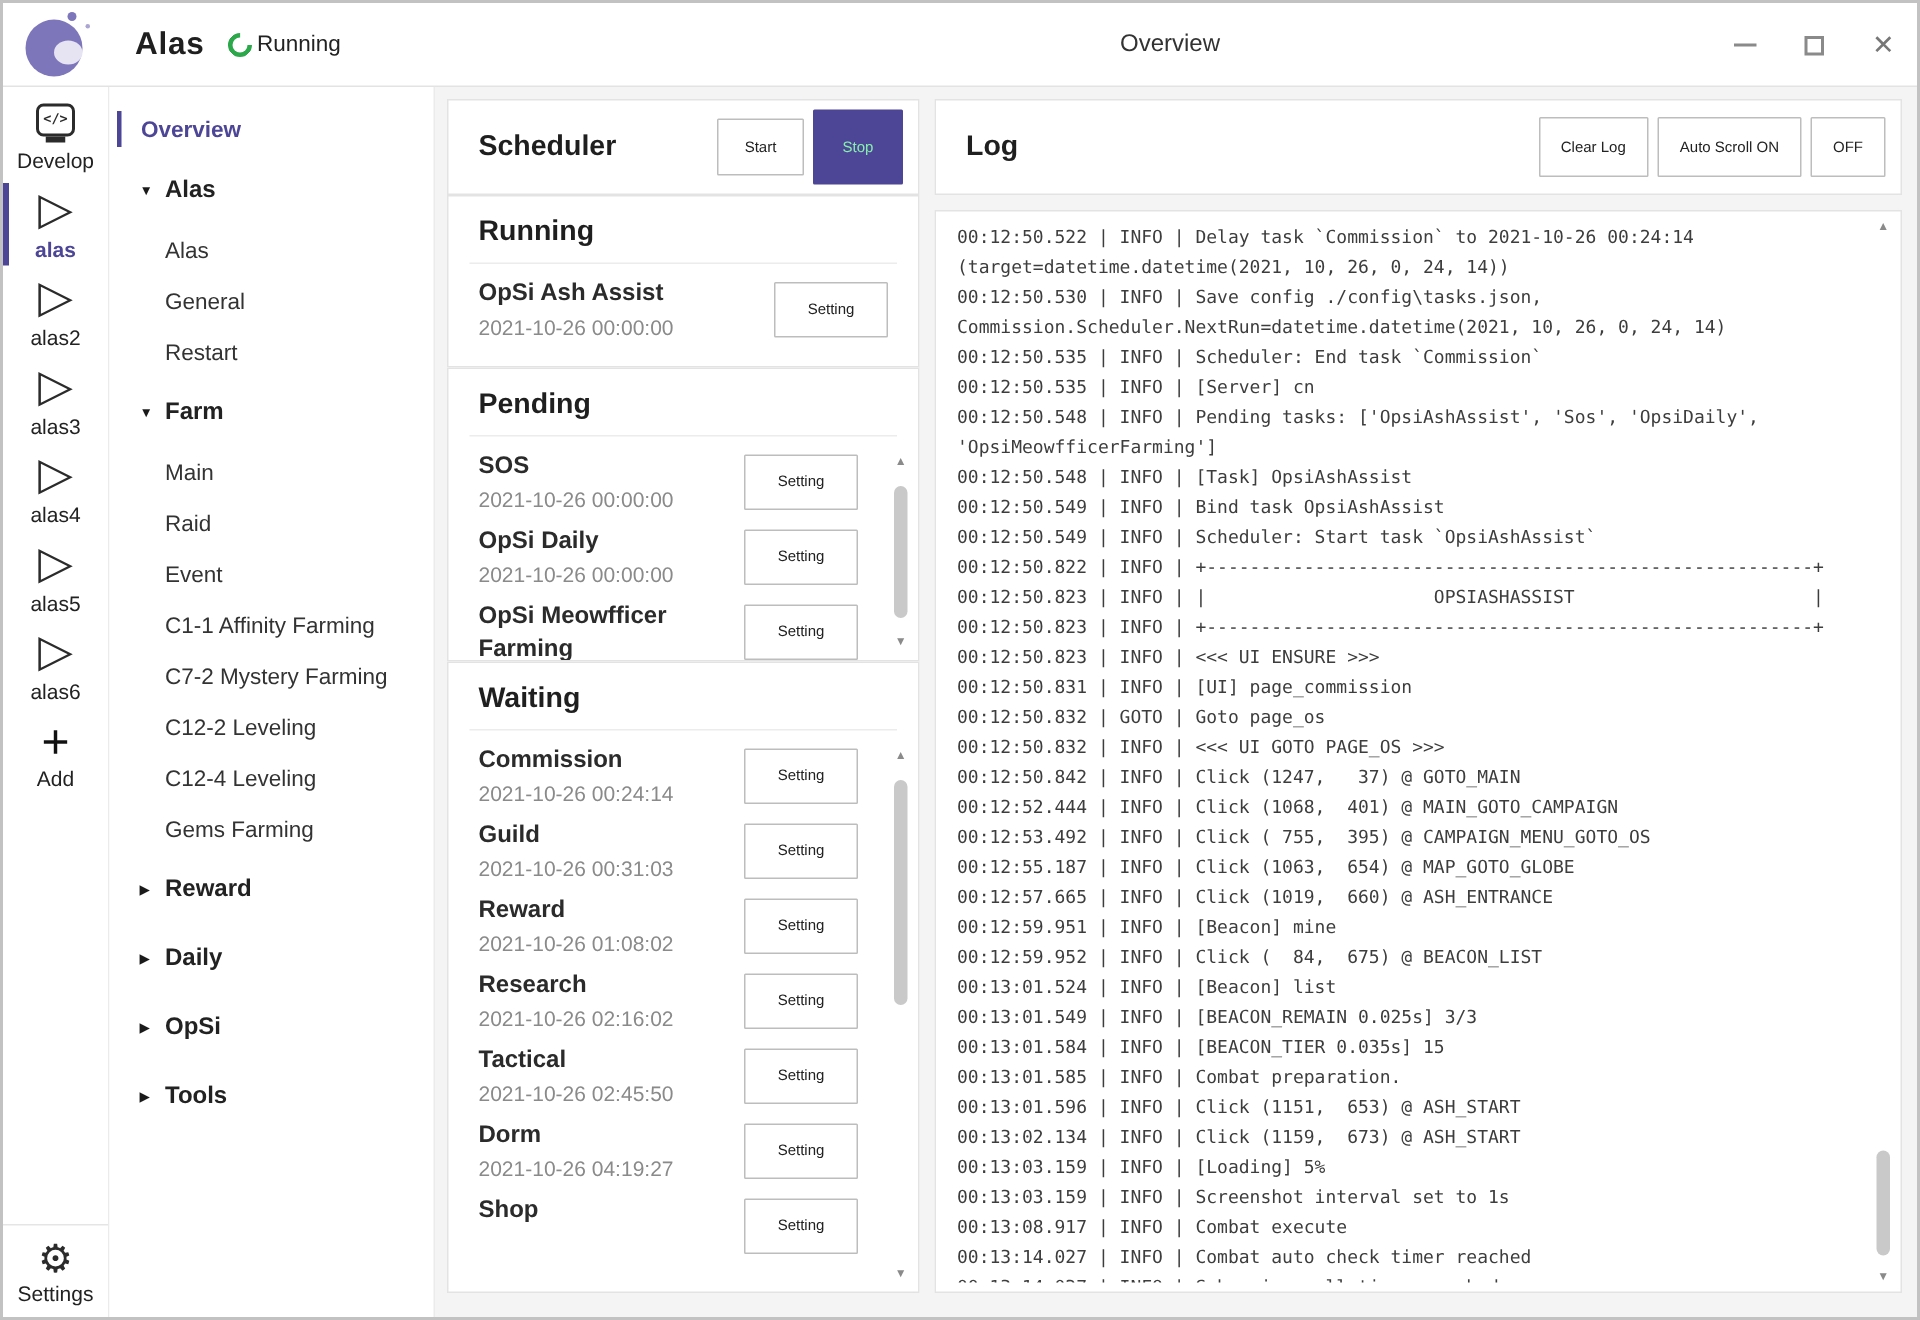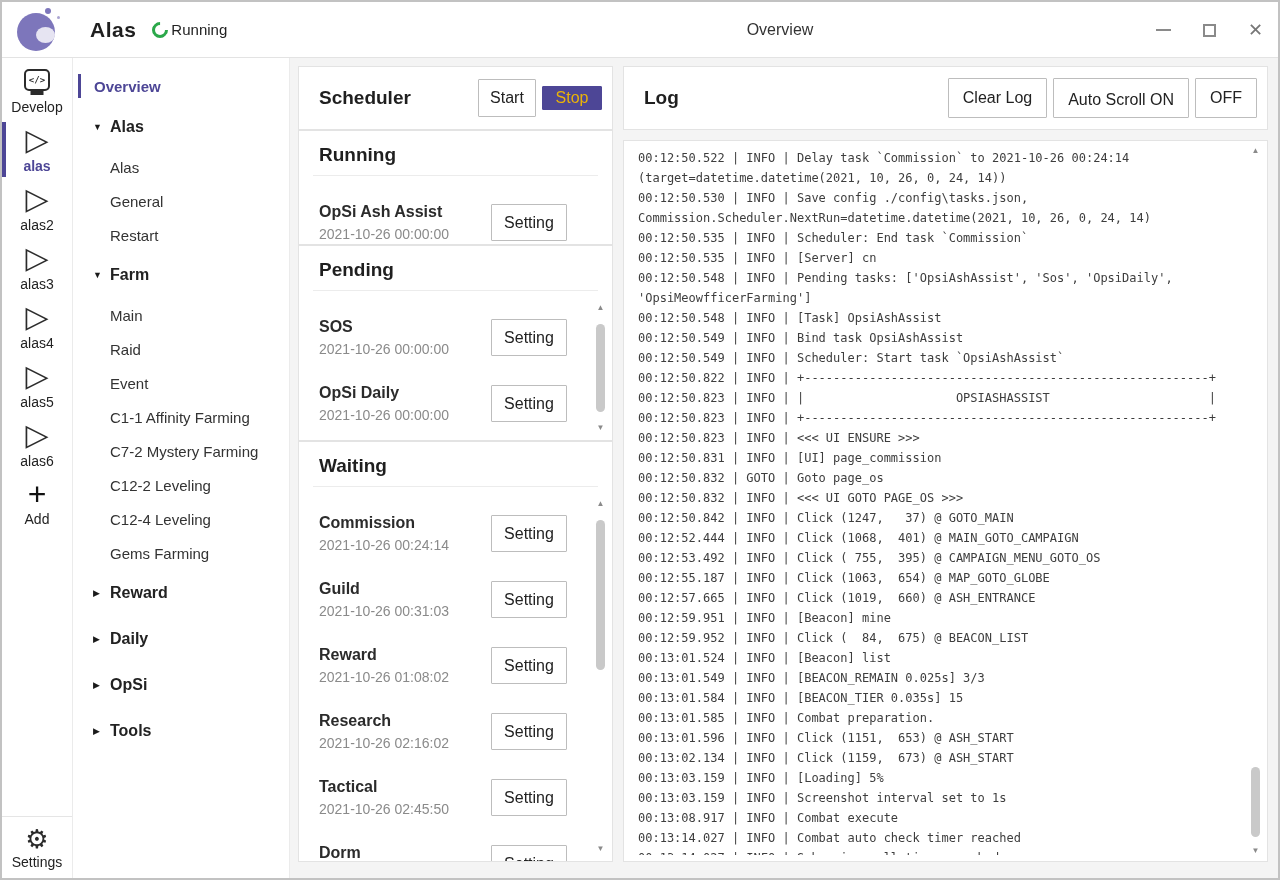--- a/index.html
+++ b/index.html
@@ -75,34 +75,34 @@
   
   .content { flex:1; background:#f4f4f4; padding:8px 10px 16px 8px; display:flex; gap:10px; min-width:0; }
   .col-left { flex:0 0 315px; display:flex; flex-direction:column; }
   .col-right { flex:1; display:flex; flex-direction:column; gap:10px; min-width:0; }
   .card { background:#fff; border:1px solid #e3e3e3; }
 
   .bar-card { height:64px; flex:0 0 64px; display:flex; align-items:center;
               justify-content:space-between; padding:0 10px 0 20px; }
   .bar-title { font-size:19px; font-weight:bold; color:#1f1f1f; }
   .btn { background:#fff; border:1px solid #bdbdbd; font-family:"Liberation Sans",sans-serif;
-         font-size:16px; color:#222; cursor:pointer; border-radius:1px; }
+         font-size:10px; color:#222; cursor:pointer; border-radius:1px; }
   .btn-start { width:58px; height:38px; }
-  .btn-stop  { width:60px; height:24px; background:#4d4696; border-color:#4d4696; color:#eab308; }
+  .btn-stop  { width:60px; height:50px; background:#4d4696; border-color:#4d4696; color:#86efac; }
   .btn-group { display:flex; gap:6px; align-items:center; }
 
   .list-card { display:flex; flex-direction:column; position:relative; overflow:hidden; }
   .card-running { height:115px; flex:0 0 115px; }
   .card-pending { height:196px; flex:0 0 196px; }
   .card-waiting { flex:1; }
   .card-head { margin:0 14px; padding:13px 6px 9px 6px; border-bottom:1px solid #ececec;
                font-size:19px; font-weight:bold; color:#1f1f1f; }
   .task-list { flex:1; overflow:hidden; padding:9px 40px 0 20px; }
   .card-running .task-list { padding-right:20px; }
-  .task-row { display:flex; justify-content:flex-start; height:50px;margin-top:16px; }
+  .task-row { display:flex; justify-content:space-between; height:50px; }
   .task-info { width:172px; }
   .task-name { font-size:16px; font-weight:600; color:#2b2b2b; line-height:22px; }
   .task-time { font-size:14px; color:#8a8a8a; line-height:20px; margin-top:1px; white-space:nowrap; }
   .btn-setting { width:76px; height:37px; margin-top:3px; flex:0 0 76px; }
 
   
   .scrollbar { position:absolute; right:4px; width:15px; display:flex; flex-direction:column;
                align-items:center; }
   .sb-arrow { font-size:8px; color:#8a8a8a; line-height:12px; flex:0 0 12px; }
   .sb-arrow.down { margin-top:auto; }

